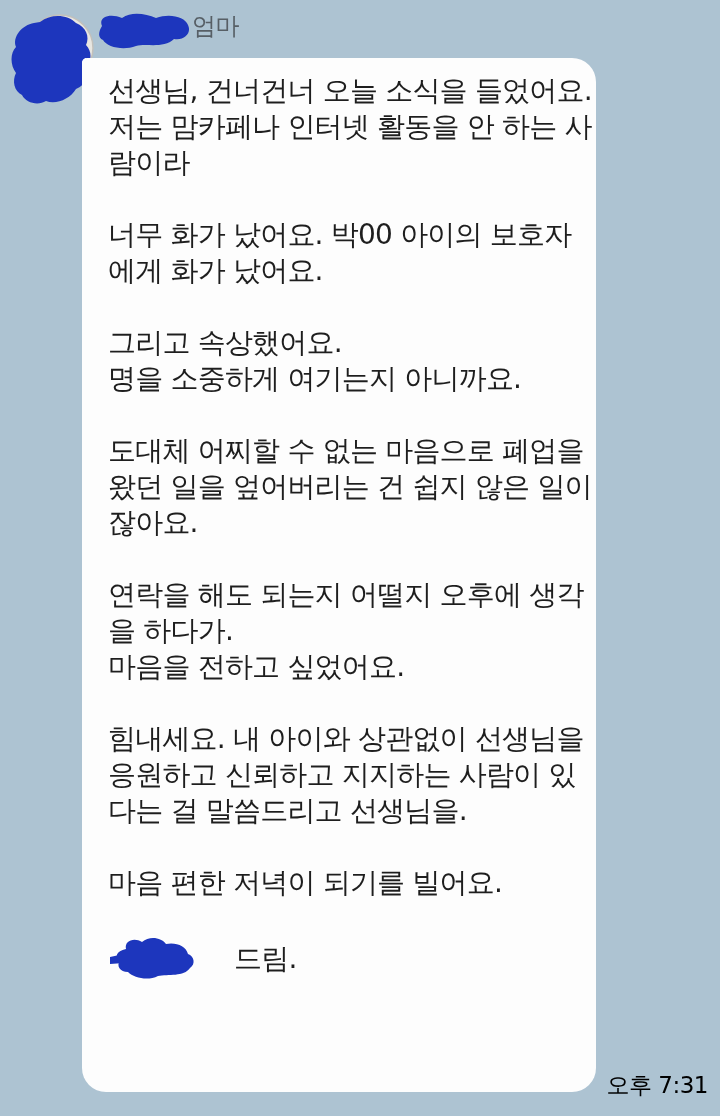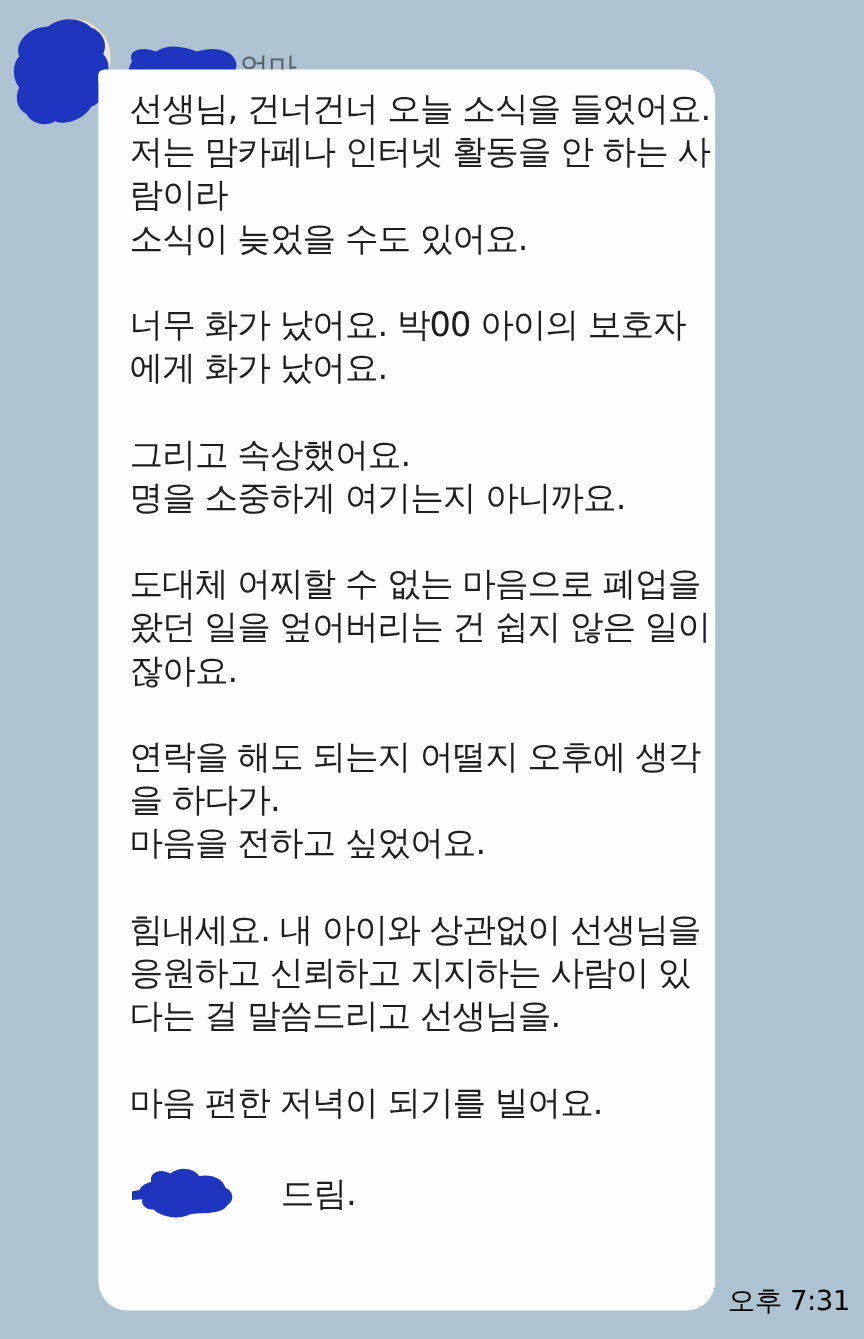--- a/index.html
+++ b/index.html
@@ -22,26 +22,24 @@
   .avatar {
     position: absolute;
     left: 8px;
     top: 8px;
     width: 94px;
     height: 100px;
   }
   
   .name-row {
     position: absolute;
-    left: 100px;
+    left: 92px;
     top: 10px;
     height: 44px;
     display: flex;
-    align-items: center;
-    margin-top: 24px;
   }
   .name-scribble {
     display: block;
     margin-right: 1px;
   }
   .name-text {
     font-size: 24px;
     color: #575f66;
     letter-spacing: -0.5px;
   }
@@ -123,21 +121,20 @@
     </svg>
     <span class="name-text">엄마</span>
   </div>
 
   <div class="bubble">
     <div class="msg-text" id="message-body">
         <div class="para">
           <div class="line">선생님, 건너건너 오늘 소식을 들었어요.</div>
           <div class="line">저는 맘카페나 인터넷 활동을 안 하는 사</div>
           <div class="line">람이라</div>
-          <div class="line">소식이 늦었을 수도 있어요.</div>
         </div>
         <div class="para">
           <div class="line">너무 화가 났어요. 박00 아이의 보호자</div>
           <div class="line">에게 화가 났어요.</div>
         </div>
         <div class="para">
           <div class="line">그리고 속상했어요.</div>
           <div class="line">명을 소중하게 여기는지 아니까요.</div>
         </div>
         <div class="para">

